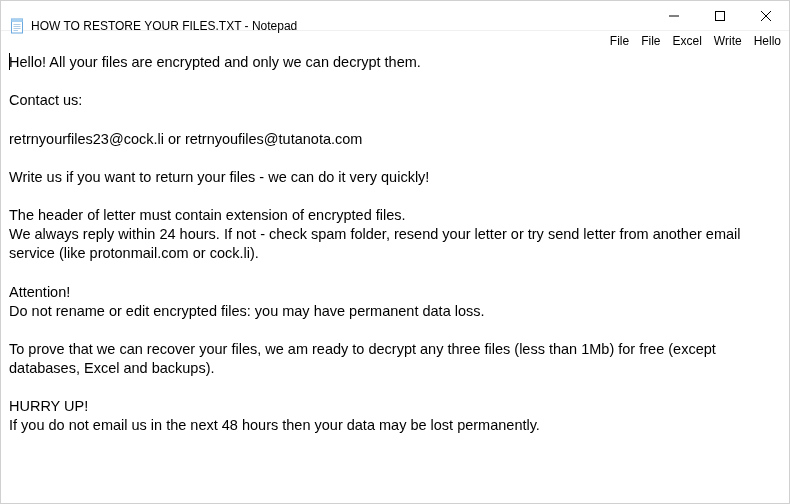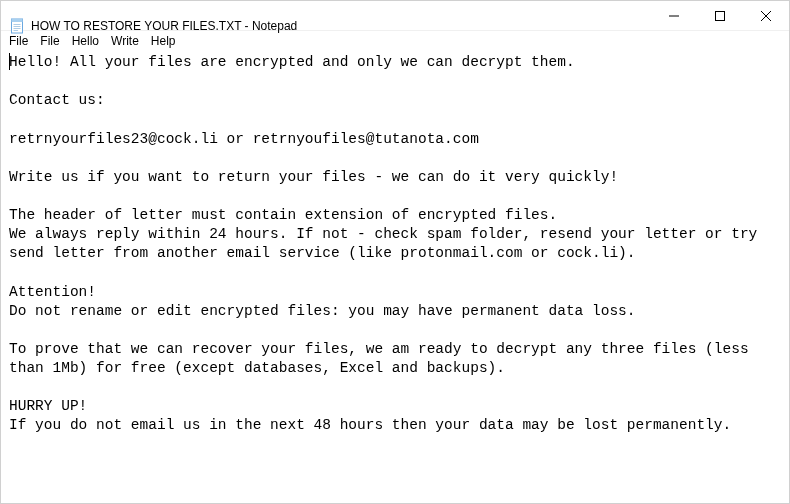--- a/index.html
+++ b/index.html
@@ -52,28 +52,29 @@
       font-family: inherit;
       color: #000;
     }
     .menubar {
       height: 20px;
       display: flex;
       align-items: center;
       padding: 0 2px;
       background: #ffffff;
       font-size: 12px;
+      justify-content: flex-end;
     }
     .menu-item {
       padding: 1px 6px;
       color: #000;
     }
     .content {
       padding: 2px 8px 8px 8px;
-      font-family: Liberation Mono, monospace;
+      font-family: Liberation Sans, sans-serif;
       font-size: 14.5px;
       line-height: 1.32;
       white-space: pre-wrap;
       word-wrap: break-word;
       color: #000;
       height: calc(100% - 50px);
       overflow: hidden;
       position: relative;
     }
     .caret {
@@ -118,23 +119,23 @@
           <line x1="0" y1="0" x2="10" y2="10" stroke="currentColor" stroke-width="1"></line>
           <line x1="10" y1="0" x2="0" y2="10" stroke="currentColor" stroke-width="1"></line>
         </svg>
     </button>
   </div>
 </div>
 
 <div class="menubar">
   <span class="menu-item">File</span>
   <span class="menu-item">File</span>
+  <span class="menu-item">Excel</span>
+  <span class="menu-item">Write</span>
   <span class="menu-item">Hello</span>
-  <span class="menu-item">Write</span>
-  <span class="menu-item">Help</span>
 </div>
 
 <div class="content"><span class="caret"></span><span>Hello! All your files are encrypted and only we can decrypt them.
 
 Contact us:
 
 retrnyourfiles23@cock.li or retrnyoufiles@tutanota.com
 
 Write us if you want to return your files - we can do it very quickly!
 

